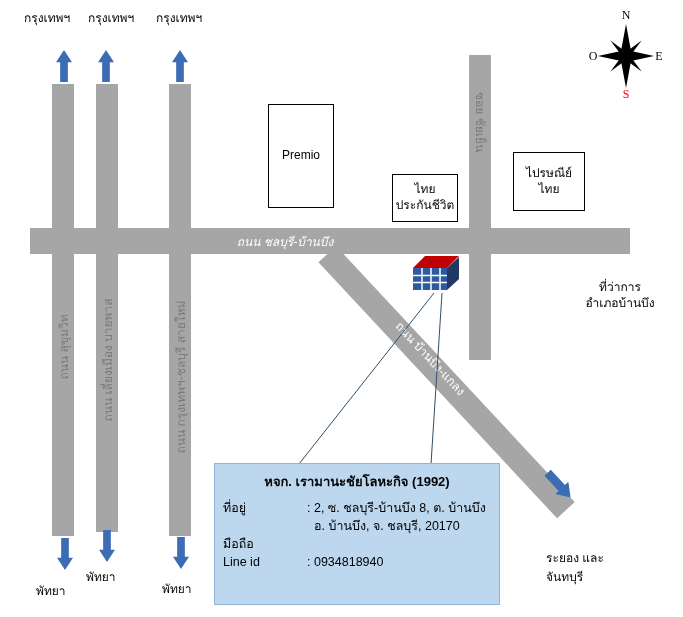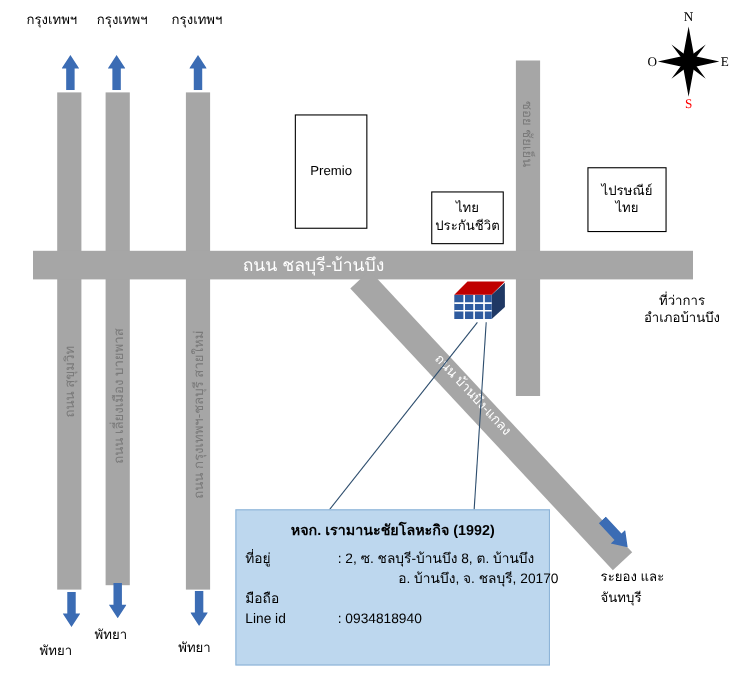--- a/index.html
+++ b/index.html
@@ -12,33 +12,33 @@
   .arrow{position:absolute;background:#3B6CB4;}
   .arrow-up{width:16px;height:32px;clip-path:polygon(50% 0%,100% 38%,74% 38%,74% 100%,26% 100%,26% 38%,0% 38%);}
   .arrow-down{width:16px;height:32px;clip-path:polygon(50% 100%,100% 62%,74% 62%,74% 0%,26% 0%,26% 62%,0% 62%);}
   .arrow-right{width:34px;height:18px;clip-path:polygon(0% 26%,62% 26%,62% 0%,100% 50%,62% 100%,62% 74%,0% 74%);transform:rotate(47deg);}
   .txt{position:absolute;font-size:12px;white-space:nowrap;}
   .pre{white-space:pre-line;}
   .vlabel{position:absolute;transform:translate(-50%,-50%) rotate(-90deg);white-space:nowrap;
           color:#7a7a7a;font-size:12px;}
   .vlabel-cw{position:absolute;transform:translate(-50%,-50%) rotate(90deg);white-space:nowrap;
           color:#7a7a7a;font-size:12px;}
-  .hlabel{position:absolute;transform:translate(-50%,-50%);white-space:nowrap;color:#ffffff;font-size:16px;}
+  .hlabel{position:absolute;transform:translate(-50%,-50%);white-space:nowrap;color:#ffffff;font-size:12px;font-style:italic;}
   .dlabel{position:absolute;transform:rotate(47deg);transform-origin:0 50%;white-space:nowrap;color:#ffffff;font-size:12px;}
   .landmark{position:absolute;background:#fff;border:1px solid #000;display:flex;align-items:center;justify-content:center;
             text-align:center;font-size:12px;line-height:1.3;white-space:pre-line;}
   .landmark.plain{border:none;background:transparent;}
   .overlay{position:absolute;left:0;top:0;pointer-events:none;}
   .infobox{position:absolute;left:214px;top:463px;width:286px;height:142px;background:#BDD7EE;
            border:1px solid #8EB4D8;box-sizing:border-box;padding:7px 8px 4px 8px;font-size:12.5px;}
   .infobox-title{font-weight:bold;font-size:13px;text-align:center;margin-bottom:7px;white-space:nowrap;}
   .inforow{display:flex;line-height:1.45;}
   .inforow .l{display:inline-block;width:84px;flex:0 0 84px;}
   .inforow .v{white-space:nowrap;}
-  .inforow .v.cont{padding-left:7px;margin-left:48px;}
+  .inforow .v.cont{padding-left:7px;}
   .compass-letter{font-family:"Liberation Serif","DejaVu Serif",serif;font-size:12px;}
 </style>
 </head>
 <body>
 
 <div class="canvas">
 
   <div class="road" style="left:52px;top:84px;width:22px;height:452px"></div>
   <div class="road" style="left:96px;top:84px;width:22px;height:448px"></div>
   <div class="road" style="left:169px;top:84px;width:22px;height:452px"></div>
@@ -61,35 +61,35 @@
   <div class="arrow arrow-up" style="left:172px;top:50px"></div>
 
   <div class="arrow arrow-down" style="left:57px;top:538px"></div>
   <div class="arrow arrow-down" style="left:99px;top:530px"></div>
   <div class="arrow arrow-down" style="left:173px;top:537px"></div>
   <div class="txt" style="left:36px;top:581px">พัทยา</div>
   <div class="txt" style="left:86px;top:567px">พัทยา</div>
   <div class="txt" style="left:162px;top:579px">พัทยา</div>
 
   <div class="arrow arrow-right" style="left:542px;top:476px"></div>
-  <div class="txt pre" style="left:546px;top:514px">ระยอง และ
+  <div class="txt pre" style="left:546px;top:548px">ระยอง และ
 จันทบุรี</div>
 
   <div class="landmark" style="left:268px;top:104px;width:64px;height:102px">
     <span>Premio</span>
   </div>
   <div class="landmark" style="left:392px;top:174px;width:64px;height:46px">
     <span class="pre">ไทย
 ประกันชีวิต</span>
   </div>
-  <div class="landmark" style="left:534px;top:152px;width:70px;height:57px">
+  <div class="landmark" style="left:513px;top:152px;width:70px;height:57px">
     <span class="pre">ไปรษณีย์
 ไทย</span>
   </div>
-  <div class="landmark plain" style="left:572px;top:258px;width:96px;height:48px">
+  <div class="landmark plain" style="left:572px;top:272px;width:96px;height:48px">
     <span class="pre">ที่ว่าการ
 อำเภอบ้านบึง</span>
   </div>
 
   <svg class="overlay" style="left:588px;top:6px" width="76" height="94" viewBox="0 0 76 94">
     <polygon points="53.6,34.4 42,50 53.6,65.6 38,54 22.4,65.6 34,50 22.4,34.4 38,46" fill="#000"></polygon>
     <polygon points="38,18 43,45 66,50 43,55 38,82 33,55 10,50 33,45" fill="#000"></polygon>
     <text class="compass-letter" x="38" y="13" text-anchor="middle" fill="#000">N</text>
     <text class="compass-letter" x="71" y="54" text-anchor="middle" fill="#000">E</text>
     <text class="compass-letter" x="5" y="54" text-anchor="middle" fill="#000">O</text>

